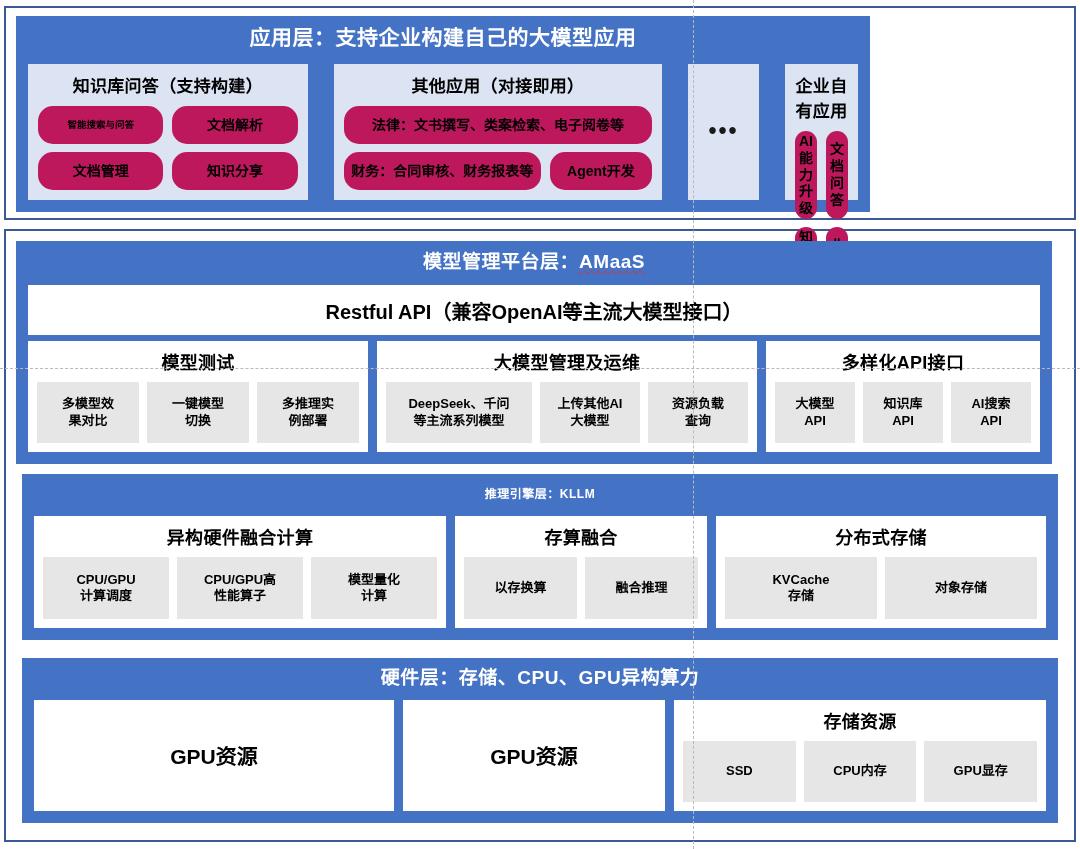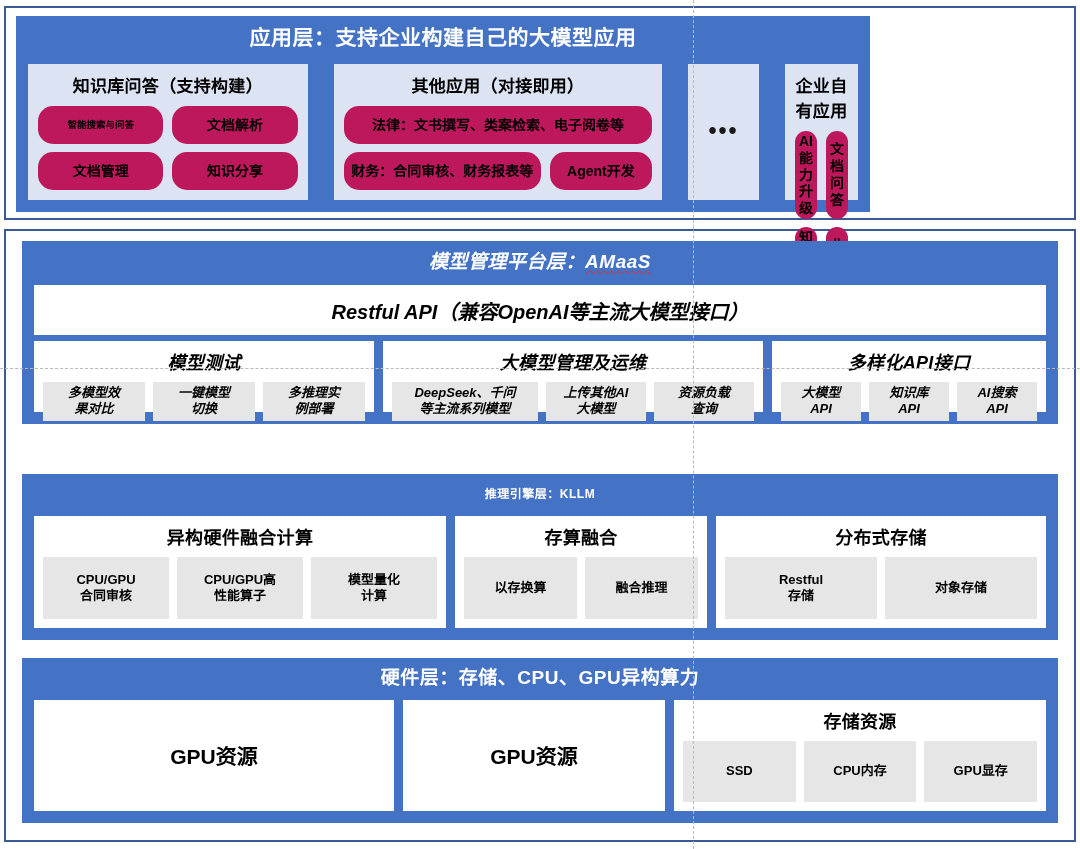--- a/index.html
+++ b/index.html
@@ -126,21 +126,21 @@
     color: #000000;
     flex: 1;
     line-height: 1.2;
     padding: 2px 4px;
   }
   .chip-white.tiny { font-size: 9.5px; font-weight: bold; }
   .chip-white.grow2 { flex: 2; }
 
   
   #model-layer {
-    left: 22px; top: 241px; width: 1036px; height: 183px; font-style: italic;
+    left: 16px; top: 241px; width: 1036px; height: 223px;
   }
   #model-layer .layer-title { font-size: 19px; line-height: 42px; height: 42px; }
 
   .api-bar {
     position: absolute;
     left: 12px; top: 44px; right: 12px; height: 50px;
     background: #ffffff;
     display: flex;
     align-items: center;
     justify-content: center;
@@ -337,40 +337,40 @@
 
 <div class="layer" id="kllm-layer">
   <div class="layer-title">推理引擎层：KLLM</div>
 
   <div class="kllm-cols">
 
     <div class="white-card" id="kc-hetero">
       <div class="card-title">异构硬件融合计算</div>
       <div class="chip-row">
         <div class="chip-grey">CPU/GPU
-合同审核</div>
+计算调度</div>
         <div class="chip-grey">CPU/GPU高
 性能算子</div>
         <div class="chip-grey">模型量化
 计算</div>
       </div>
     </div>
 
     <div class="white-card" id="kc-fusion">
       <div class="card-title">存算融合</div>
       <div class="chip-row">
         <div class="chip-grey">以存换算</div>
         <div class="chip-grey">融合推理</div>
       </div>
     </div>
 
     <div class="white-card" id="kc-storage">
       <div class="card-title">分布式存储</div>
       <div class="chip-row">
-        <div class="chip-grey">Restful
+        <div class="chip-grey">KVCache
 存储</div>
         <div class="chip-grey">对象存储</div>
       </div>
     </div>
 
   </div>
 </div>
 
 <div class="layer" id="hw-layer">
   <div class="layer-title">硬件层：存储、CPU、GPU异构算力</div>

